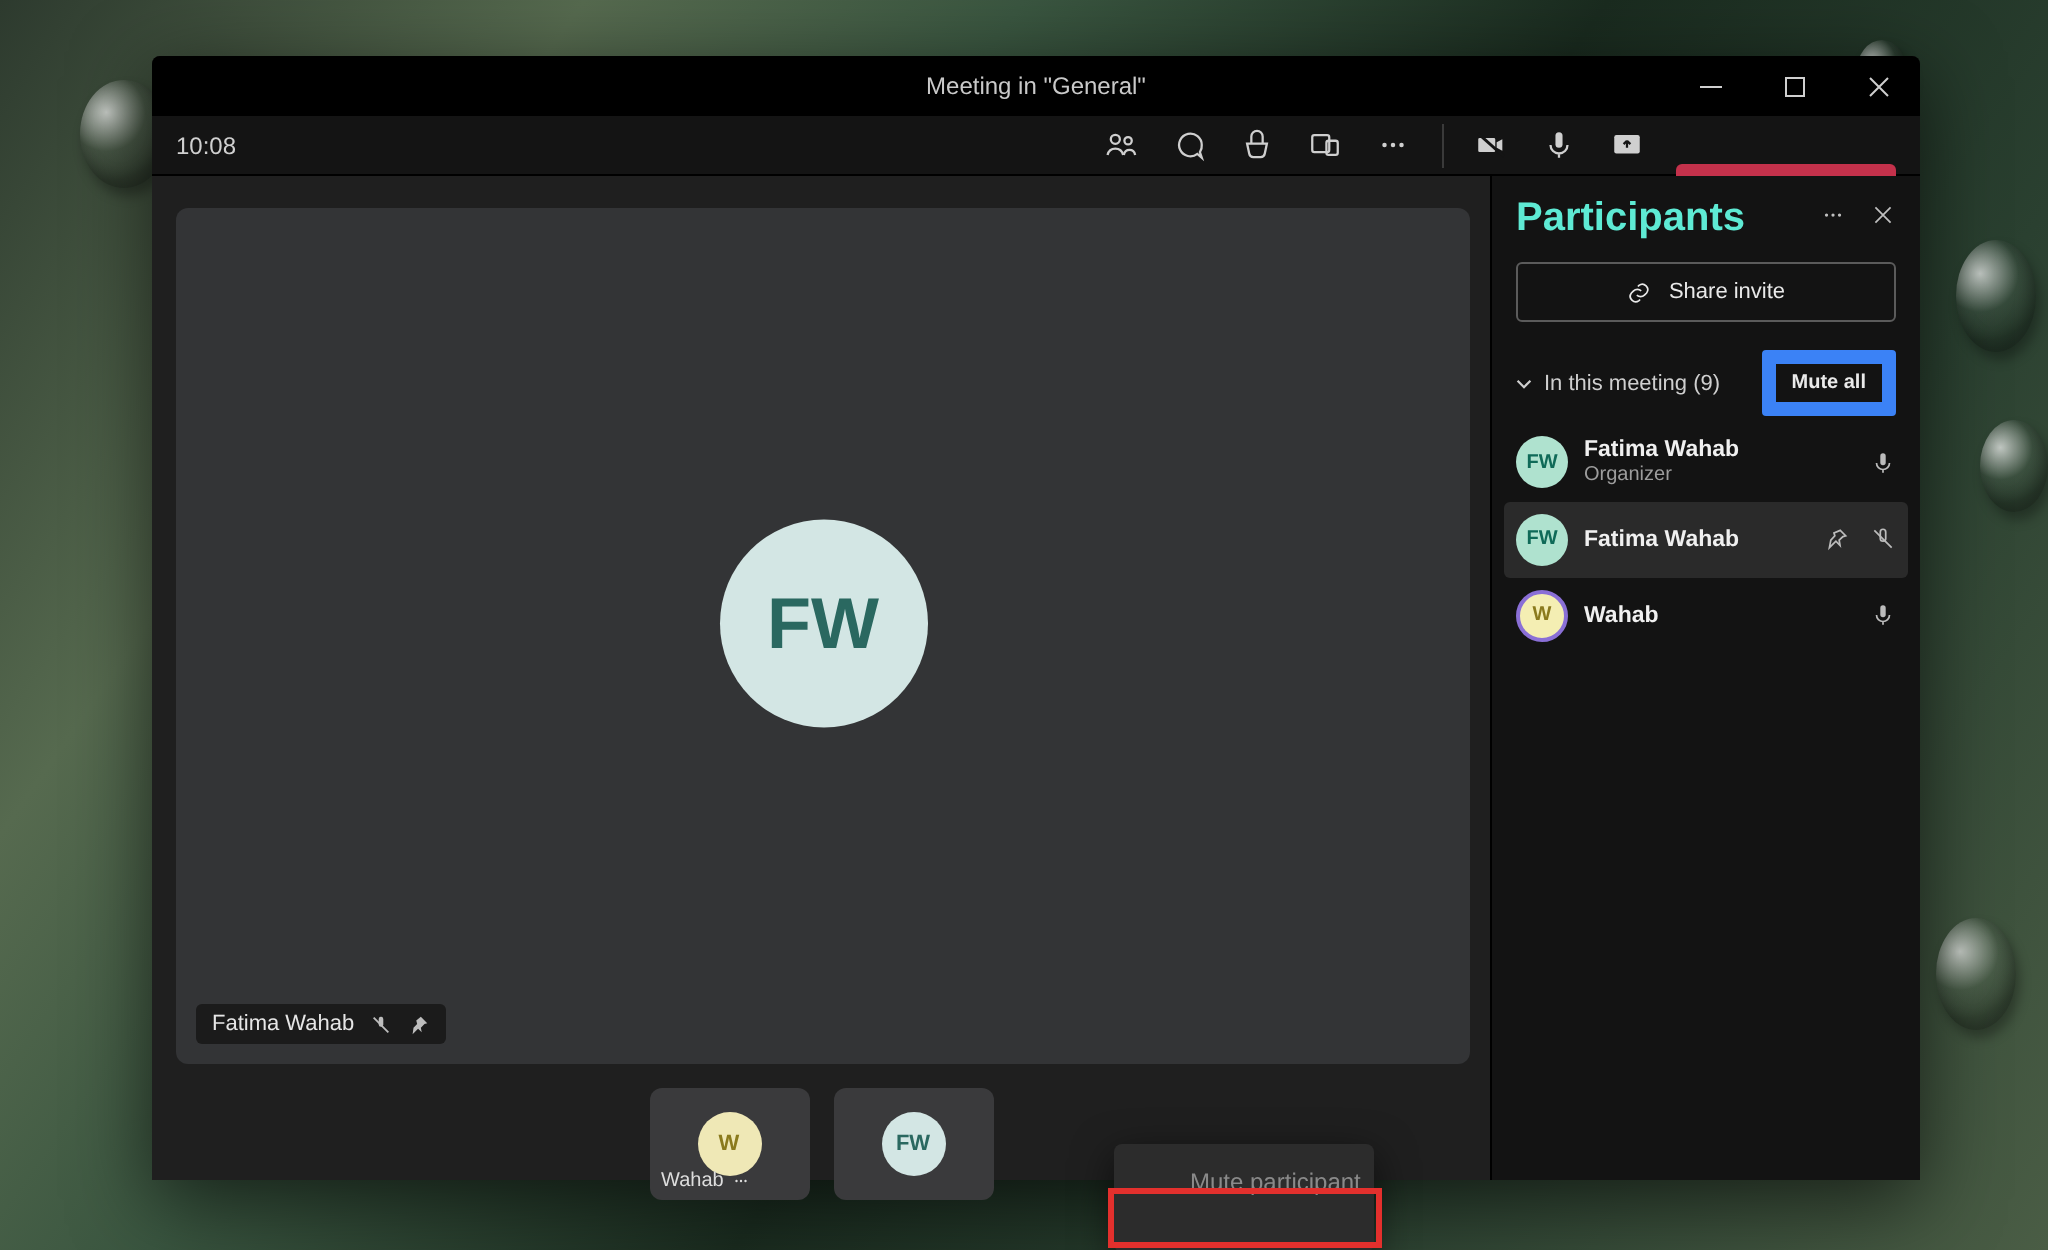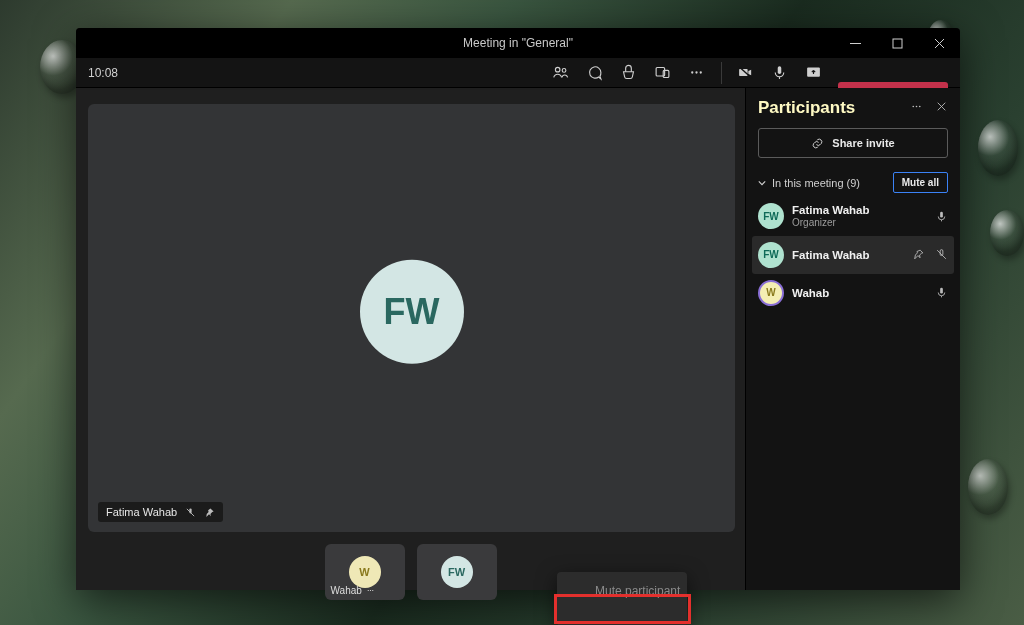--- a/index.html
+++ b/index.html
@@ -94,30 +94,30 @@
   .ctx-item.dim{color:#8a8a8a}
   .ctx-item.dim svg{color:#7a7a7a}
   .ctx-highlight{position:absolute;left:478px;top:506px;width:137px;height:30px;border:3px solid #e3302d;z-index:25;pointer-events:none}
 
   
   .panel {
     width:215px; background:#131313; border-left:1px solid #000;
     padding:10px 12px; overflow:hidden;
   }
   .panel-hd{display:flex;align-items:center;justify-content:space-between;margin-bottom:10px}
-  .panel-hd h3{font-size:17px;font-weight:700;color:#fef9c3}
+  .panel-hd h3{font-size:20px;font-weight:700;color:#5eead4}
   .panel-hd .hdrb{display:flex;align-items:center;gap:12px;color:#c0c0c0}
   .panel-hd .hdrb svg{width:13px;height:13px}
   .search{background:#2a2a2a;border-radius:3px;padding:7px 10px;font-size:11px;color:#939393;margin-bottom:10px;border:none;width:100%;outline:none}
-  .share-btn{width:100%;height:30px;border:1px solid #5b5b5b;border-radius:3px;display:flex;align-items:center;justify-content:center;gap:8px;font-size:11px;font-weight:700;color:#e9e9e9;background:transparent;margin-bottom:14px}
+  .share-btn{width:100%;height:30px;border:1px solid #5b5b5b;border-radius:3px;display:flex;align-items:center;justify-content:center;gap:8px;font-size:11px;font-weight:400;color:#e9e9e9;background:transparent;margin-bottom:14px}
   .share-btn svg{width:13px;height:13px}
   .section-row{display:flex;align-items:center;justify-content:space-between;margin-bottom:4px}
   .section-row .lbl{display:flex;align-items:center;gap:6px;font-size:11px;color:#cfcfcf}
   .section-row .lbl svg{width:8px;height:8px}
-  .mute-all{border:1px solid #3b82f6;border-radius:2px;font-size:10px;color:#eaeaea;background:transparent;padding:4px 8px;font-weight:600}
+  .mute-all{border:7px solid #3b82f6;border-radius:2px;font-size:10px;color:#eaeaea;background:transparent;padding:4px 8px;font-weight:600}
   .plist .prow{display:flex;align-items:center;gap:8px;padding:6px 0;font-size:11.5px}
   .pavatar{width:26px;height:26px;border-radius:50%;position:relative;display:flex;align-items:center;justify-content:center;font-size:10px;font-weight:700}
   .pavatar.fw{background:#afe2cf;color:#0f6a58}
   .pavatar.w{background:#f4eeb3;color:#8a7a1d;border:2px solid #8a6fd6}
   .pmeta{flex:1;line-height:1.25}
   .pmeta .nm{color:#f0f0f0;font-weight:600}
   .pmeta .sub{color:#9d9d9d;font-size:10px}
   .pactions{display:flex;align-items:center;gap:10px;color:#bcbcbc}
   .pactions svg{width:13px;height:13px}
   .prow.sel{background:#2a2a2a;border-radius:3px;padding:6px 6px;margin:0 -6px}

